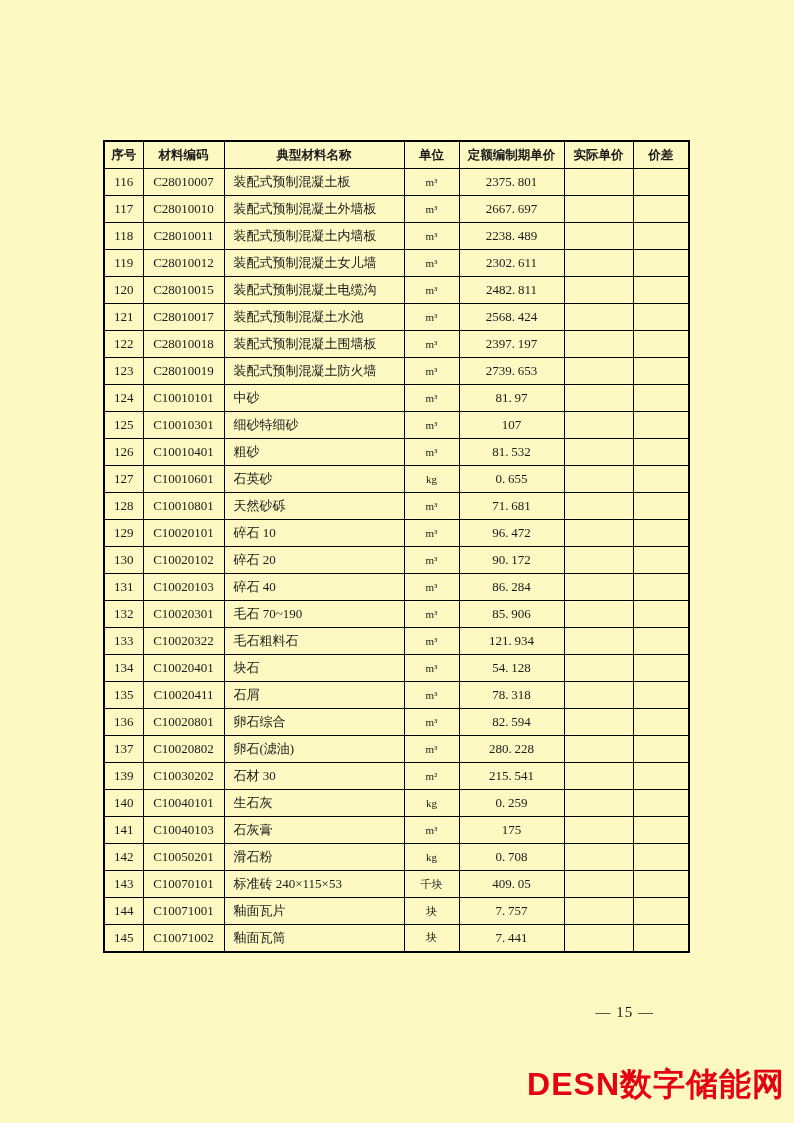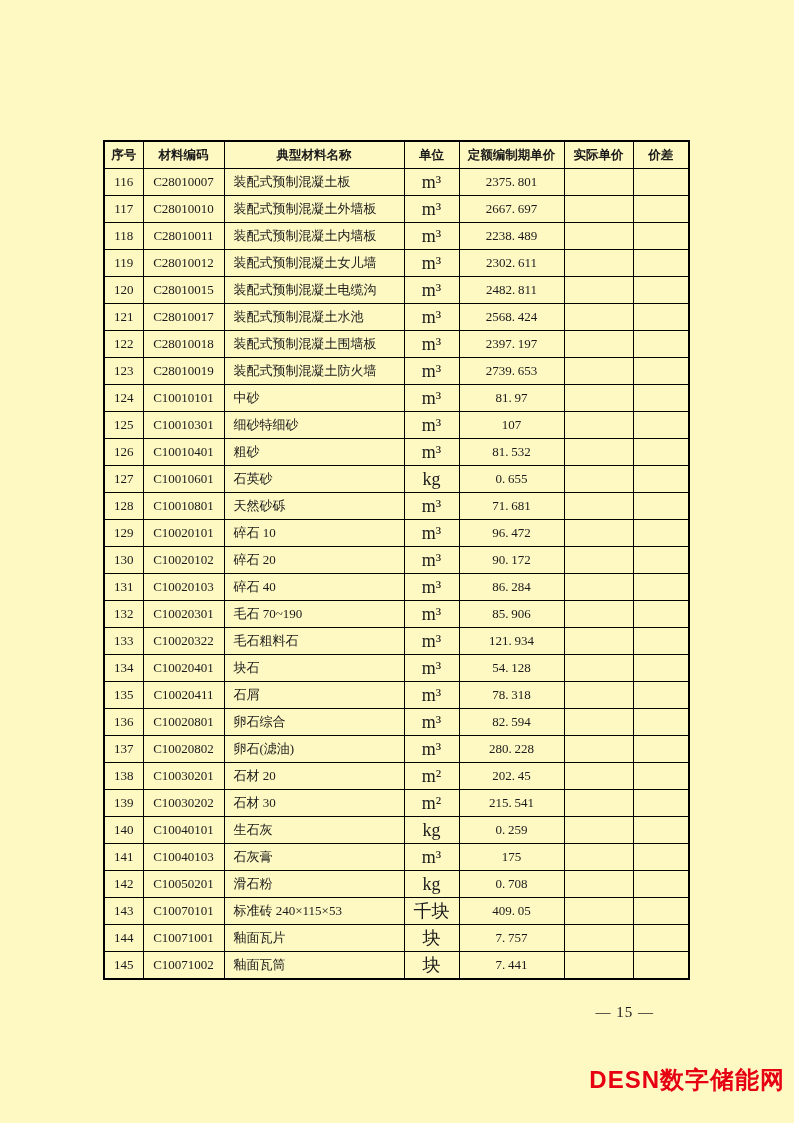--- a/index.html
+++ b/index.html
@@ -50,37 +50,37 @@
   table.material-table td {
     font-size: 13px;
     text-align: center;
     vertical-align: middle;
   }
   table.material-table td.name {
     text-align: left;
     padding-left: 9px;
   }
   table.material-table td.unit {
-    font-size: 18px;
+    font-size: 11px;
   }
   .page-number {
     position: absolute;
     top: 1004px;
     right: 140px;
     font-size: 15px;
     letter-spacing: 1px;
     color: #1a1a1a;
   }
   .logo {
     position: absolute;
     top: 1068px;
     right: 9px;
     font-family: "Liberation Sans", "DejaVu Sans", sans-serif;
     font-weight: 800;
-    font-size: 24px;
+    font-size: 32px;
     letter-spacing: 1px;
     line-height: 1;
   }
 </style>
 </head>
 <body>
 
 <div class="page">
 
   <table class="material-table">
@@ -297,29 +297,20 @@
         <tr>
           <td class="no">137</td>
           <td class="code">C10020802</td>
           <td class="name">卵石(滤油)</td>
           <td class="unit">m³</td>
           <td class="price">280. 228</td>
           <td class="actual"></td>
           <td class="diff"></td>
         </tr>
         <tr>
-          <td class="no">138</td>
-          <td class="code">C10030201</td>
-          <td class="name">石材 20</td>
-          <td class="unit">m²</td>
-          <td class="price">202. 45</td>
-          <td class="actual"></td>
-          <td class="diff"></td>
-        </tr>
-        <tr>
           <td class="no">139</td>
           <td class="code">C10030202</td>
           <td class="name">石材 30</td>
           <td class="unit">m²</td>
           <td class="price">215. 541</td>
           <td class="actual"></td>
           <td class="diff"></td>
         </tr>
         <tr>
           <td class="no">140</td>

